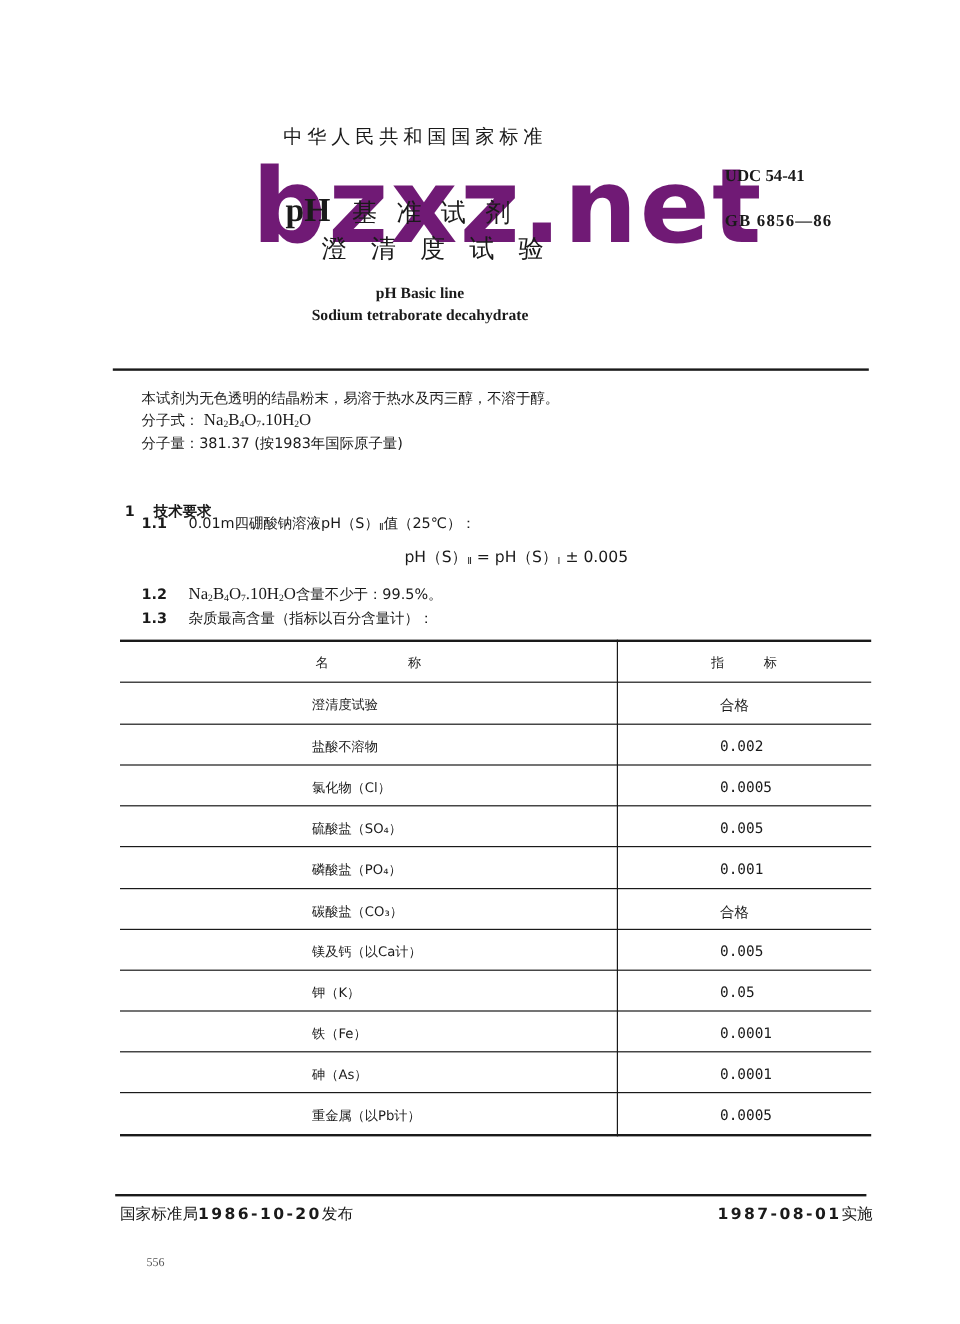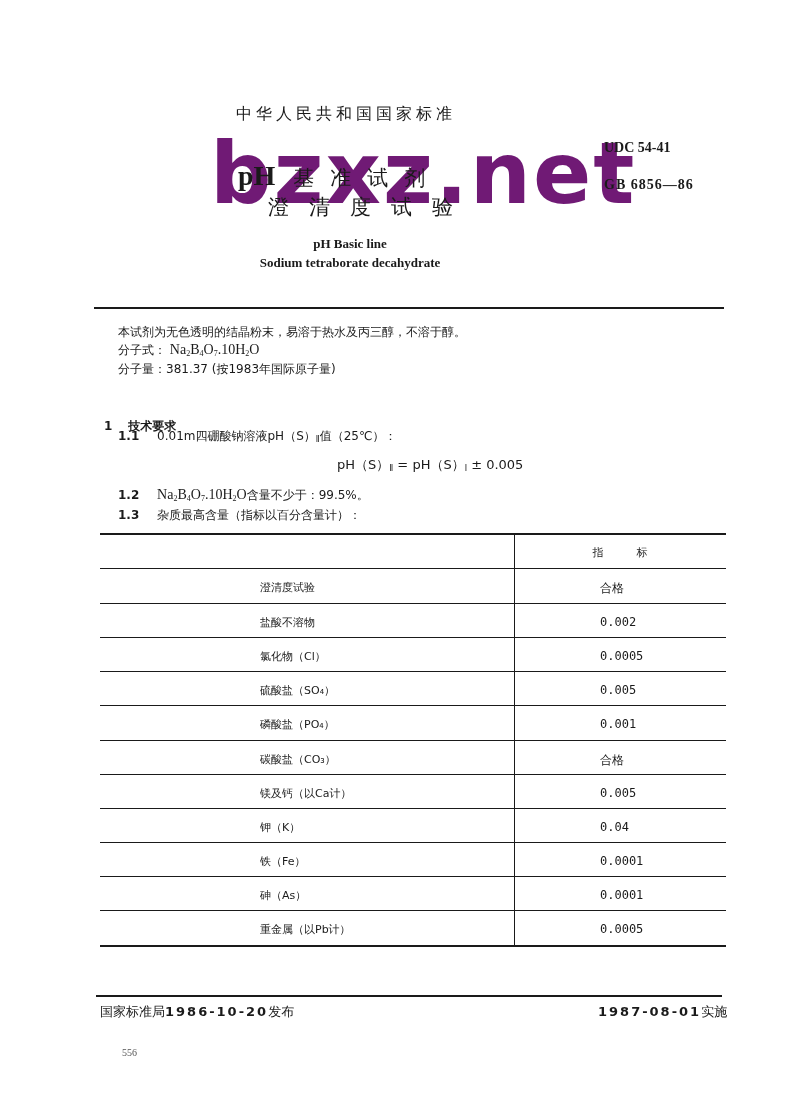--- a/index.html
+++ b/index.html
@@ -176,20 +176,21 @@
 <div class="abs body-text" style="left:118px; top:507px;">
   <span class="num-bold">1.3</span>
   <span style="margin-left:14px;">杂质最高含量（指标以百分含量计）：</span>
 </div>
 
 <div>
   <div class="rule" style="left:100px; top:533px; width:626px; height:2px;"></div>
   <div class="rule" style="left:514px; top:533px; width:1px; height:414px;"></div>
 
   <div class="tbl-row" style="top:533px; height:35px;">
+    <div style="position:absolute; left:0; width:414px; top:12px; text-align:center; font-family:'DejaVu Sans',sans-serif; font-size:11px;">名　　　　　　称</div>
     <div style="position:absolute; left:414px; width:212px; top:12px; text-align:center; font-family:'DejaVu Sans',sans-serif; font-size:11px;">指　　　标</div>
   </div>
   <div class="rule" style="left:100px; top:568px; width:626px; height:1px;"></div>
 
   <div class="tbl-row" style="top:569px; height:34px;">
     <div class="tbl-cell-name" style="top:11px;">澄清度试验</div>
     <div class="tbl-cell-val zh" style="top:11px;">合格</div>
   </div>
   <div class="rule" style="left:100px; top:603px; width:626px; height:1px;"></div>
 
@@ -224,21 +225,21 @@
   <div class="rule" style="left:100px; top:774px; width:626px; height:1px;"></div>
 
   <div class="tbl-row" style="top:775px; height:34px;">
     <div class="tbl-cell-name" style="top:11px;">镁及钙（以Ca计）</div>
     <div class="tbl-cell-val" style="top:11px;">0.005</div>
   </div>
   <div class="rule" style="left:100px; top:808px; width:626px; height:1px;"></div>
 
   <div class="tbl-row" style="top:809px; height:34px;">
     <div class="tbl-cell-name" style="top:11px;">钾（K）</div>
-    <div class="tbl-cell-val" style="top:11px;">0.04</div>
+    <div class="tbl-cell-val" style="top:11px;">0.05</div>
   </div>
   <div class="rule" style="left:100px; top:842px; width:626px; height:1px;"></div>
 
   <div class="tbl-row" style="top:843px; height:34px;">
     <div class="tbl-cell-name" style="top:11px;">铁（Fe）</div>
     <div class="tbl-cell-val" style="top:11px;">0.0001</div>
   </div>
   <div class="rule" style="left:100px; top:876px; width:626px; height:1px;"></div>
 
   <div class="tbl-row" style="top:877px; height:34px;">

